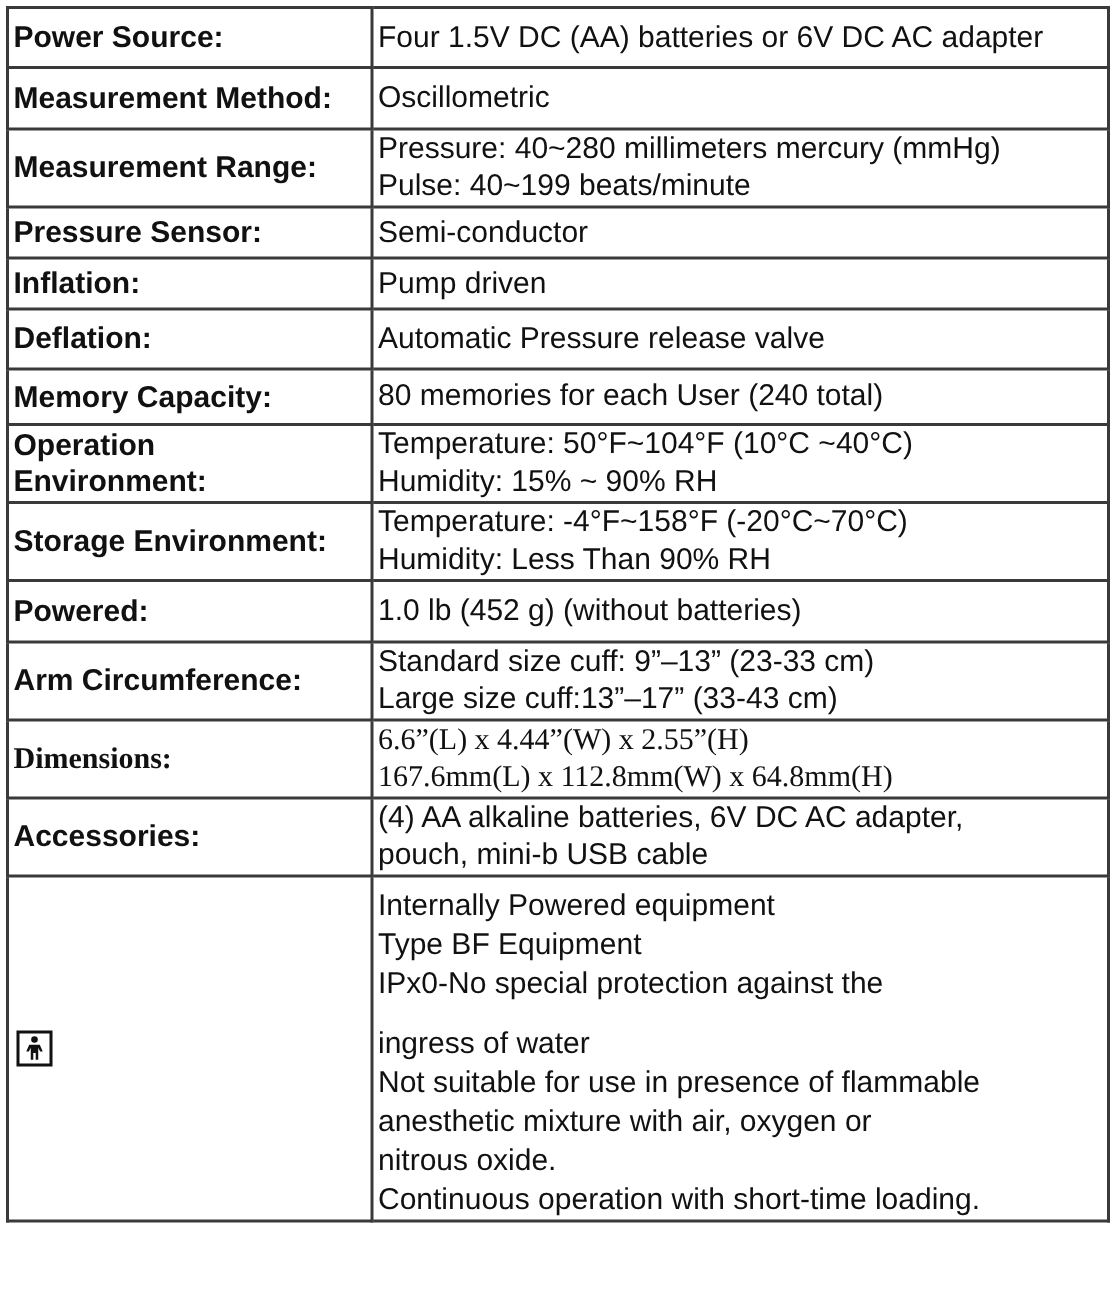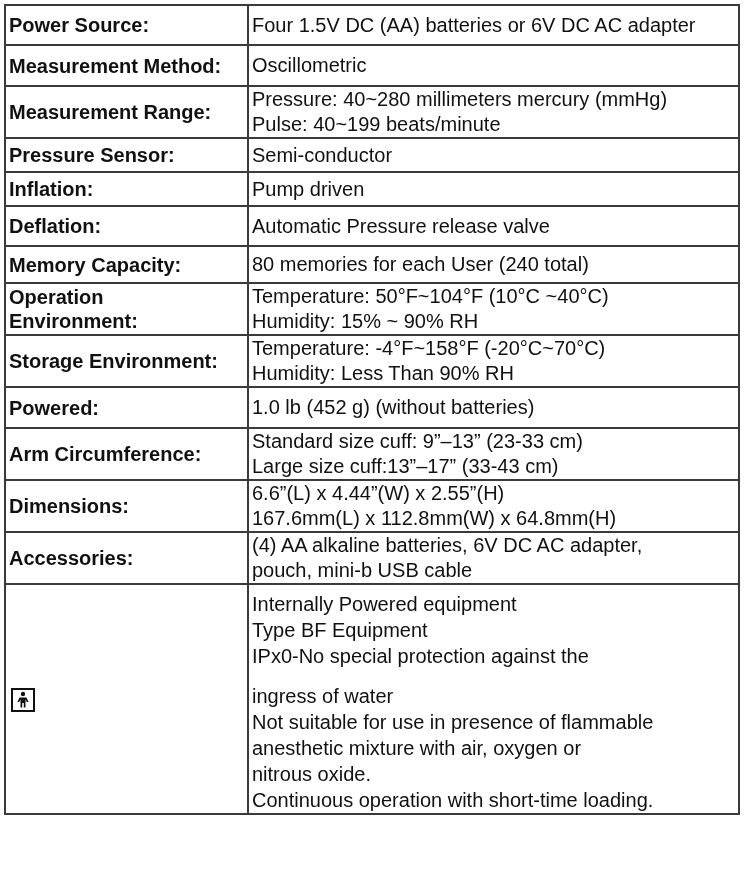--- a/index.html
+++ b/index.html
@@ -114,21 +114,21 @@
       </tr>
       <tr style="height: 50px;">
         <td class="label">
           <span class="line">Arm Circumference:</span>
         </td>
         <td class="value">
           <span class="line">Standard size cuff: 9”–13” (23-33 cm)</span>
           <span class="line">Large size cuff:13”–17” (33-43 cm)</span>
         </td>
       </tr>
-      <tr style="height: 48px;">
+      <tr style="height: 48px; font-family: Liberation Serif, serif;">
         <td class="label">
           <span class="line">Dimensions:</span>
         </td>
         <td class="value">
           <span class="line">6.6”(L) x 4.44”(W) x 2.55”(H)</span>
           <span class="line">167.6mm(L) x 112.8mm(W) x 64.8mm(H)</span>
         </td>
       </tr>
       <tr style="height: 49px;">
         <td class="label">

